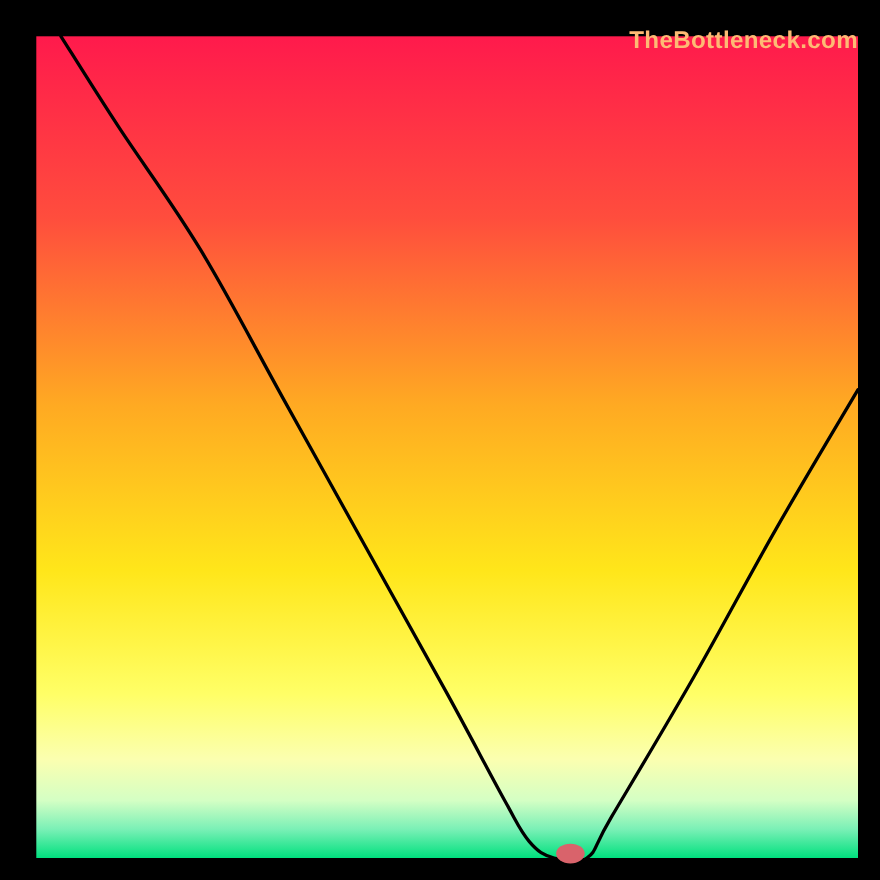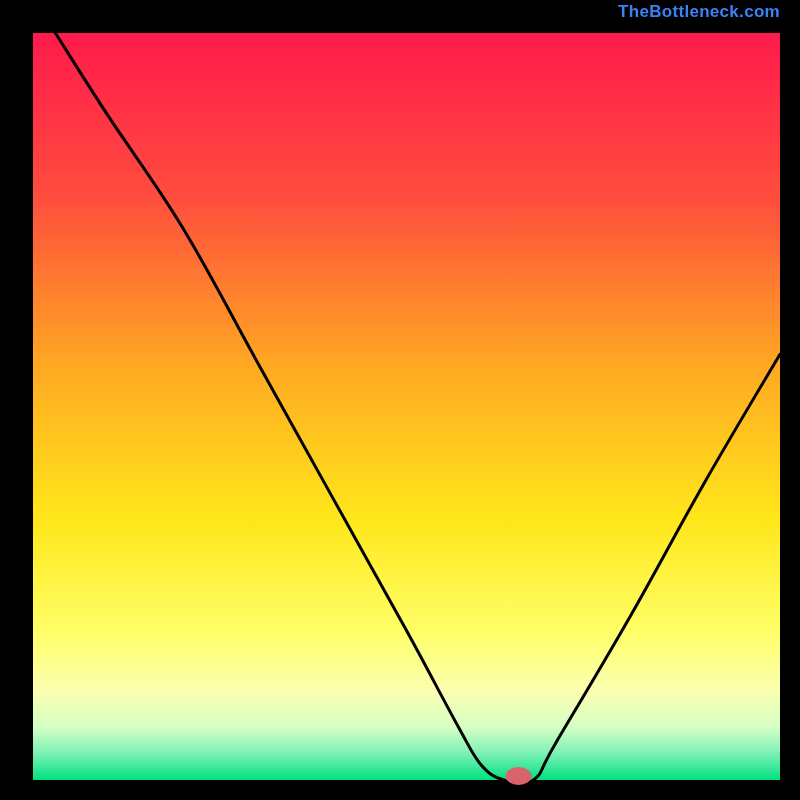--- a/index.html
+++ b/index.html
@@ -14,25 +14,25 @@
   .canvas-wrap {
     position: relative;
     width: 800px;
     height: 800px;
   }
   svg {
     display: block;
   }
   .watermark {
     position: absolute;
-    top: 2px;
+    top: 24px;
     right: 20px;
-    font-size: 17px;
+    font-size: 22px;
     font-weight: 600;
-    color: #3b82f6;
+    color: #fdba74;
     letter-spacing: 0.3px;
     user-select: none;
   }
 </style>
 </head>
 <body>
 
 <div class="canvas-wrap">
   <svg width="800" height="800" viewBox="0 0 800 800">
     <defs>

